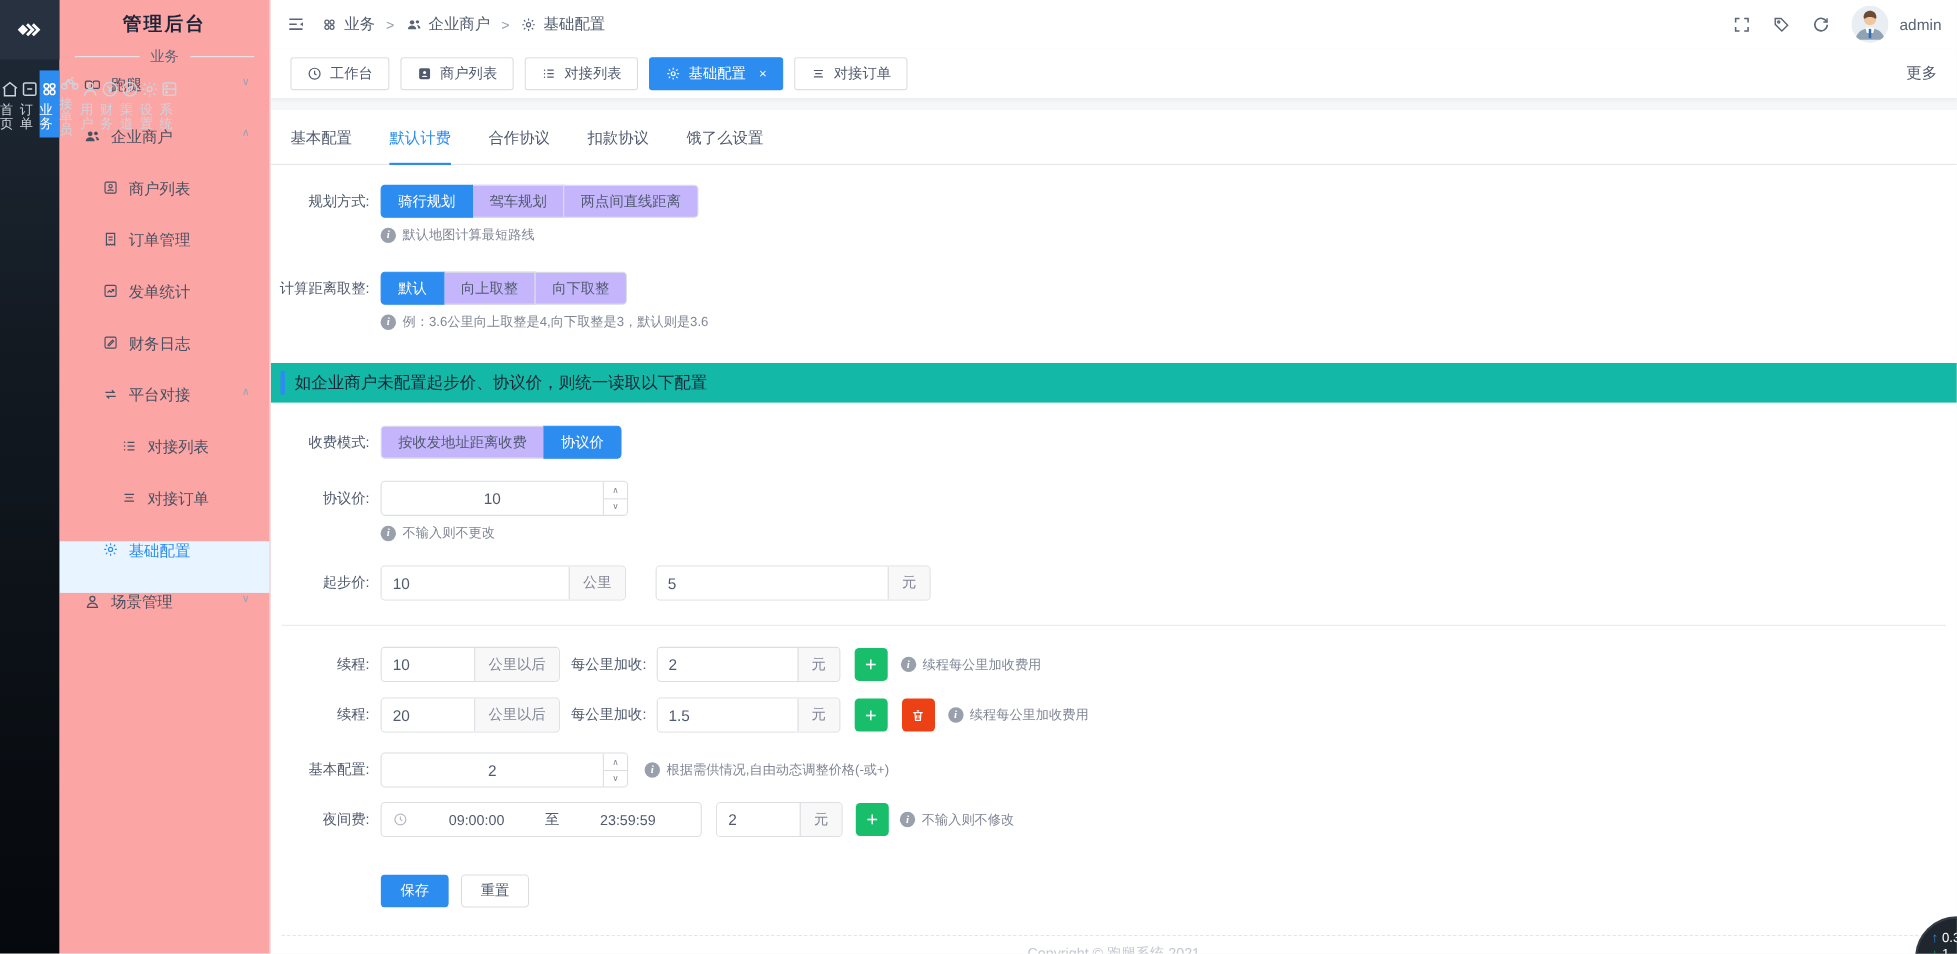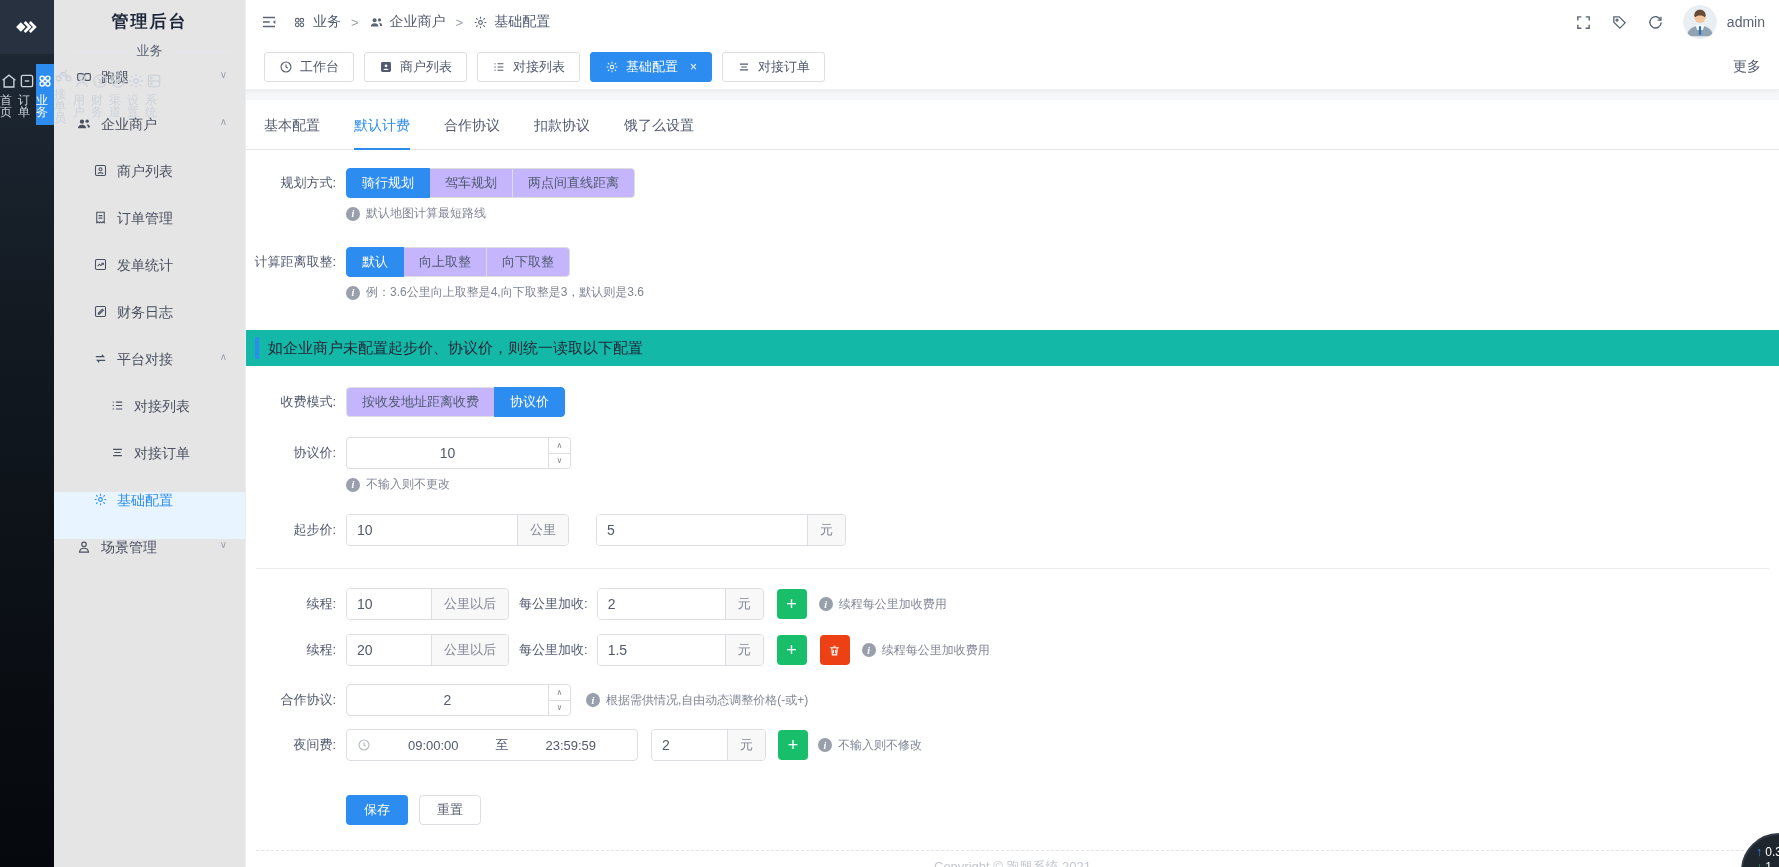--- a/index.html
+++ b/index.html
@@ -10,21 +10,21 @@
 
 .rail{position:absolute;left:0;top:0;bottom:0;width:54px;z-index:6;display:flex;flex-direction:column;
 background:linear-gradient(180deg,#202b38 0%,#131a22 35%,#05080c 100%)}
 .rail-logo{height:54px;flex:none;display:flex;align-items:center;justify-content:center;background:#27313f;cursor:pointer}
 .rail-nav{padding-top:10px;display:flex;}
 .rail-item{height:61px;display:flex;flex-direction:column;align-items:center;justify-content:center;gap:4px;color:#ccd3db;cursor:pointer}
 .rail-item .rlabel{font-size:12px;line-height:1}
 .rail-item.active{background:#2d8cf0;color:#fff}
 
 
-.sidebar{position:absolute;left:54px;top:0;bottom:0;width:192px;background:#e5e5e5;z-index:5;border-right:1px solid #eceef2}
+.sidebar{position:absolute;left:54px;top:0;bottom:0;width:192px;background:#fca5a5;z-index:5;border-right:1px solid #eceef2}
 .sb-title{margin-top:10px;text-align:center;font-size:17px;font-weight:700;color:#1c2638;letter-spacing:2px}
 .sb-sub{display:flex;align-items:center;gap:10px;margin:9px 14px 0;color:#5a6475;font-size:13px}
 .sb-sub::before,.sb-sub::after{content:"";flex:1;height:1px;background:#e4e7eb}
 .menu{margin-top:9px}
 .mi{height:47px;display:flex;gap:9px;padding-left:22px;color:#495060;cursor:pointer}
 .mi.lv2{padding-left:39px}
 .mi.lv3{padding-left:56px}
 .mi .chev{margin-left:auto;margin-right:18px;color:#9aa3af;font-size:10px}
 .chev.down::before{content:"\2228"}
 .chev.up::before{content:"\2227"}
@@ -522,21 +522,21 @@
             <path d="M4 7h16M10 4h4M7 7l1 13h8l1-13M10 11v6M14 11v6"></path>
           </svg>
       </span>
       <span class="hint" style="margin:0 0 0 12px">
         <span class="iico">i</span>
         <span>续程每公里加收费用</span>
       </span>
     </div>
 
     <div class="frow" style="margin-top:18px">
-      <span class="flabel">合作协议:</span>
+      <span class="flabel">基本配置:</span>
       <div class="numbox">
         <input value="2" style="">
         <div class="spin">
           <i class="upb"></i>
           <i class="dnb"></i>
         </div>
       </div>
       <span class="hint" style="margin:0 0 0 15px">
         <span class="iico">i</span>
         <span>根据需供情况,自由动态调整价格(-或+)</span>

